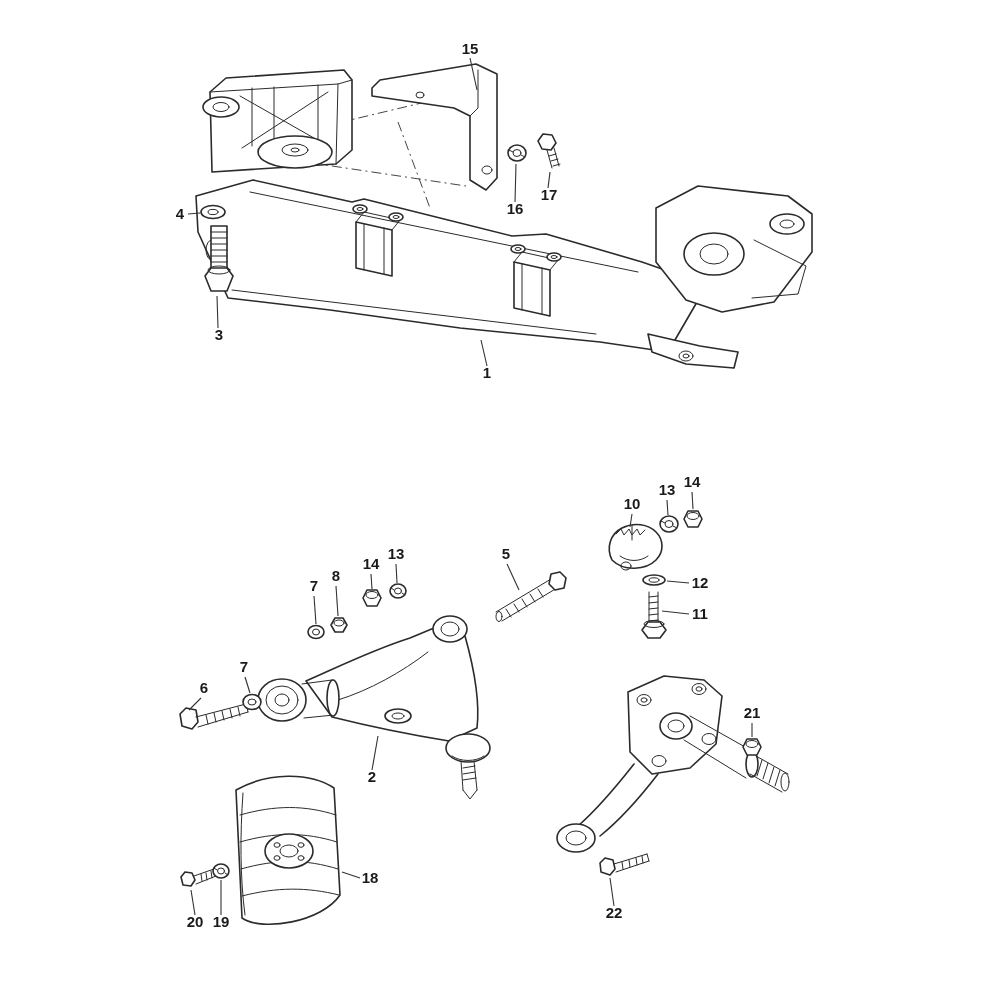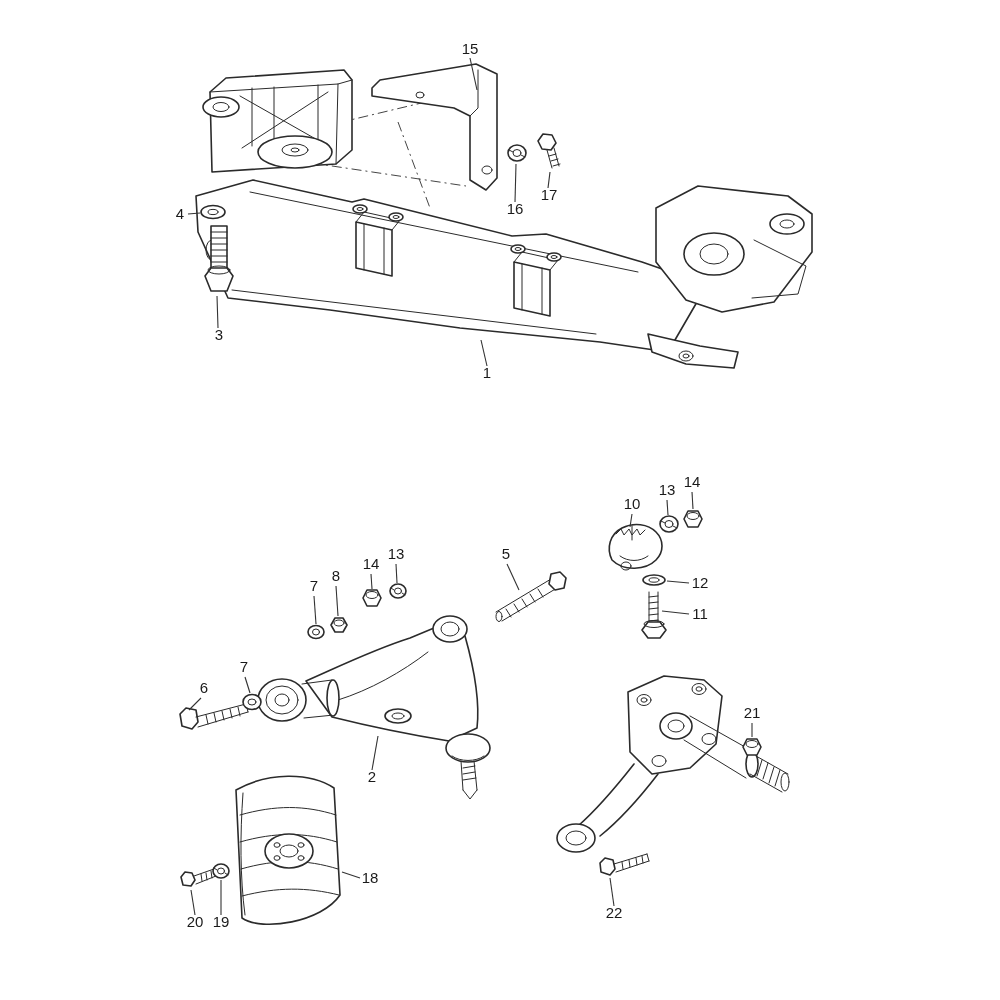--- a/index.html
+++ b/index.html
@@ -8,20 +8,21 @@
     background: #ffffff;
     width: 1000px;
     height: 1000px;
     font-family: "Liberation Sans", sans-serif;
   }
   .diagram-canvas {
     width: 981px;
     height: 1000px;
     background: #ffffff;
     position: relative;
+    font-weight: bold;
   }
   svg { display: block; }
   .ink {
     stroke: #2b2b2b;
     fill: none;
     stroke-width: 1.6;
     stroke-linejoin: round;
     stroke-linecap: round;
   }
   .thin { stroke-width: 1; }

